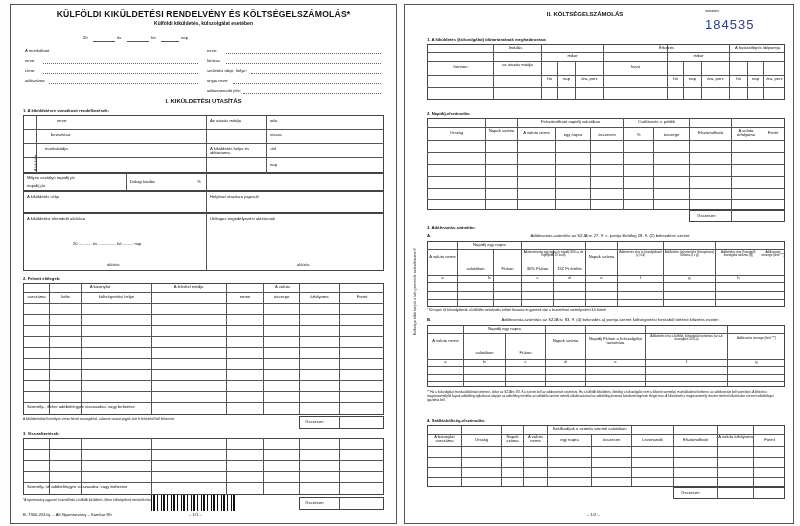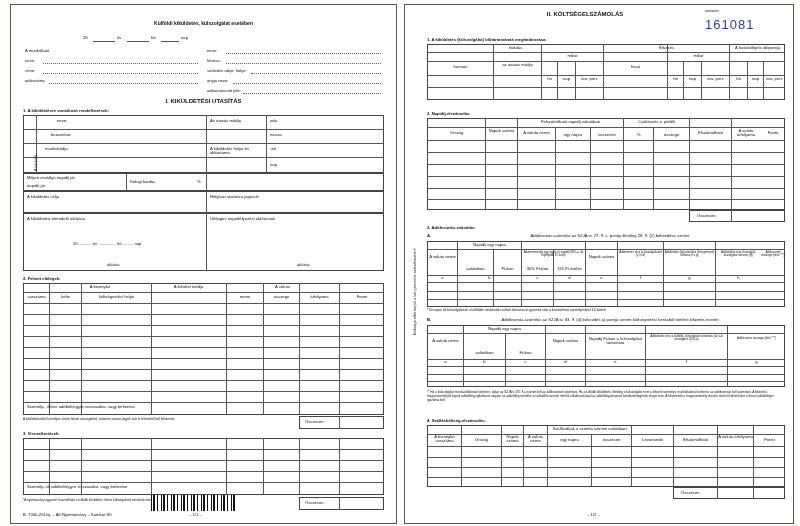--- a/index.html
+++ b/index.html
@@ -22,20 +22,21 @@
     background:repeating-linear-gradient(90deg,#111 0 1px,#fff 1px 2px,#111 2px 4px,#fff 4px 6px,#111 6px 7px,#fff 7px 10px);}
   .vert{position:absolute;font-size:3.6px;white-space:nowrap;transform:rotate(-90deg);transform-origin:left top;}
 </style>
 </head>
 <body>
 
 <div class="page">
 
   <div class="sheet left">
 
+    <div class="t hdr1 center" style="left:6px;top:5px;width:373px;">KÜLFÖLDI KIKÜLDETÉSI RENDELVÉNY ÉS KÖLTSÉGELSZÁMOLÁS*</div>
     <div class="t hdr2 center" style="left:6px;top:16px;width:373px;">Külföldi kiküldetés, külszolgálat esetében</div>
 
     <div class="t" style="left:72px;top:31px;">20</div>
     <div class="ln" style="left:82px;top:36px;width:22px;height:0.6px;"></div>
     <div class="t" style="left:106px;top:31px;">év</div>
     <div class="ln" style="left:116px;top:36px;width:22px;height:0.6px;"></div>
     <div class="t" style="left:140px;top:31px;">hó</div>
     <div class="ln" style="left:150px;top:36px;width:18px;height:0.6px;"></div>
     <div class="t" style="left:170px;top:31px;">nap</div>
 
@@ -165,21 +166,21 @@
 
     <div class="t" style="left:12px;top:508px;">B. 7300-261/új. – Alt Nyomtatvány – Kamkar Kft</div>
     <div class="t" style="left:178px;top:508px;">– 1/1 –</div>
     <div class="barcode" style="left:140px;top:490px;"></div>
   </div>
 
   <div class="sheet right">
 
     <div class="t ttl center" style="left:100px;top:6px;width:160px;font-size:6px;">II. KÖLTSÉGELSZÁMOLÁS</div>
     <div class="t" style="left:300px;top:5px;font-size:3.6px;">sorszám:</div>
-    <div class="num" style="position:absolute;left:300px;top:12px;">161081</div>
+    <div class="num" style="position:absolute;left:300px;top:12px;">184535</div>
 
     <div class="vert" style="left:8px;top:330px;font-size:3.8px;">Költsége előtt kerjük a két garnitúrát szétválasztani!</div>
 
     <div class="t" style="left:22px;top:33px;font-weight:bold;">1. A kiküldetés (külszolgálat) időtartamának meghatározása:</div>
     <div class="bx" style="left:22px;top:39px;width:358px;height:56px;"></div>
     <div class="ln" style="left:22px;top:47px;width:358px;height:0.6px;"></div>
     <div class="ln" style="left:22px;top:56px;width:358px;height:0.6px;"></div>
     <div class="ln" style="left:22px;top:70px;width:358px;height:0.6px;"></div>
     <div class="ln" style="left:22px;top:82px;width:358px;height:0.6px;"></div>
 

